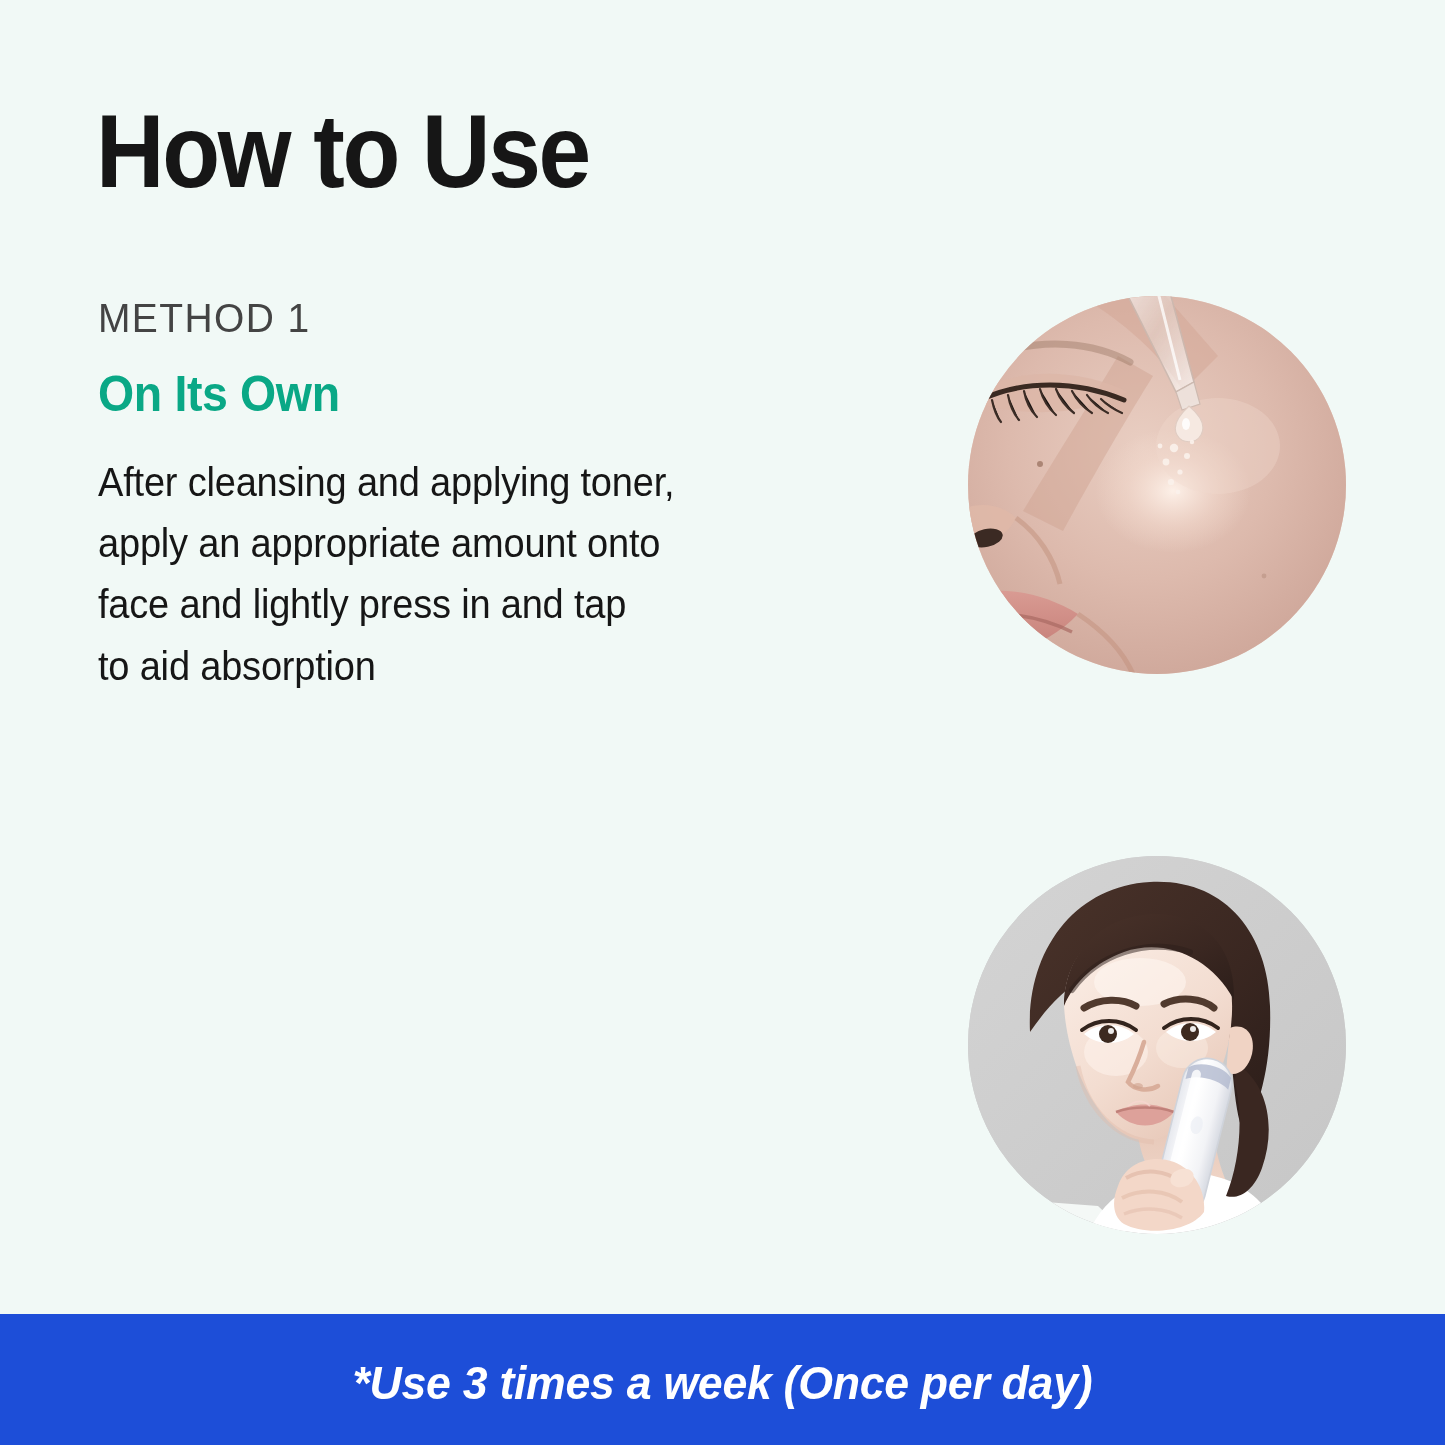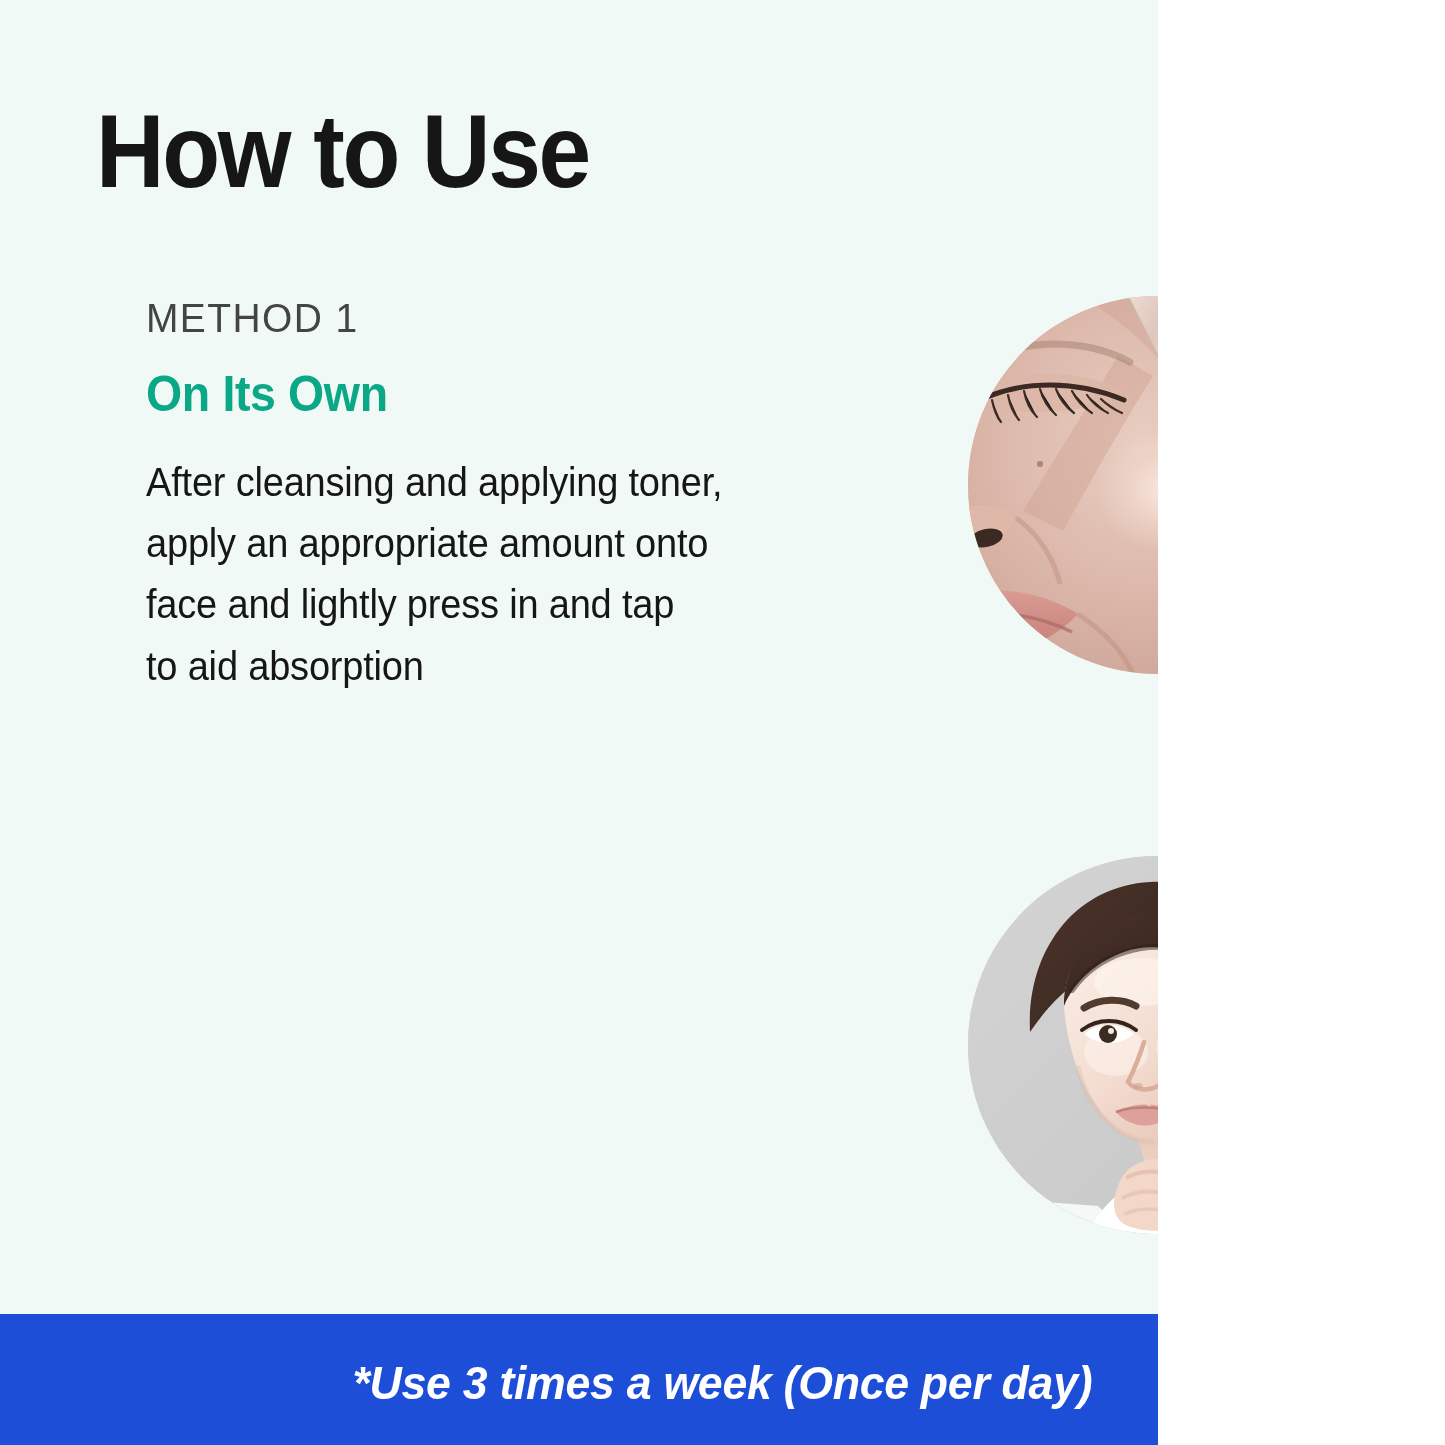--- a/index.html
+++ b/index.html
@@ -6,41 +6,41 @@
 
   html, body {
     width:1445px; height:1445px;
     background:#ffffff;
     font-family:"Liberation Sans", sans-serif;
     overflow:hidden;
   }
 
   #page {
     position:relative;
-    width:1158px; height:1445px;
+    width:1445px; height:1445px;
     background:#f1f9f6;
     overflow:hidden;
   }
 
   
   .page-title {
     position:absolute;
     left:96px; top:98px;
     font-size:103px;
     font-weight:bold;
     letter-spacing:-2.5px;
     color:#161616;
     line-height:1.05;
     transform:scaleX(0.92);
     transform-origin:left center;
     white-space:nowrap;
   }
 
   
-  .method-block { position:absolute; left:98px;margin-left:48px; }
+  .method-block { position:absolute; left:98px; }
   #method-1 { top:296px; }
   #method-2 { top:854px; }
 
   .method-label {
     font-size:41px;
     font-weight:400;
     color:#444444;
     letter-spacing:1.5px;
     line-height:1.1;
     transform:scaleX(0.95);

